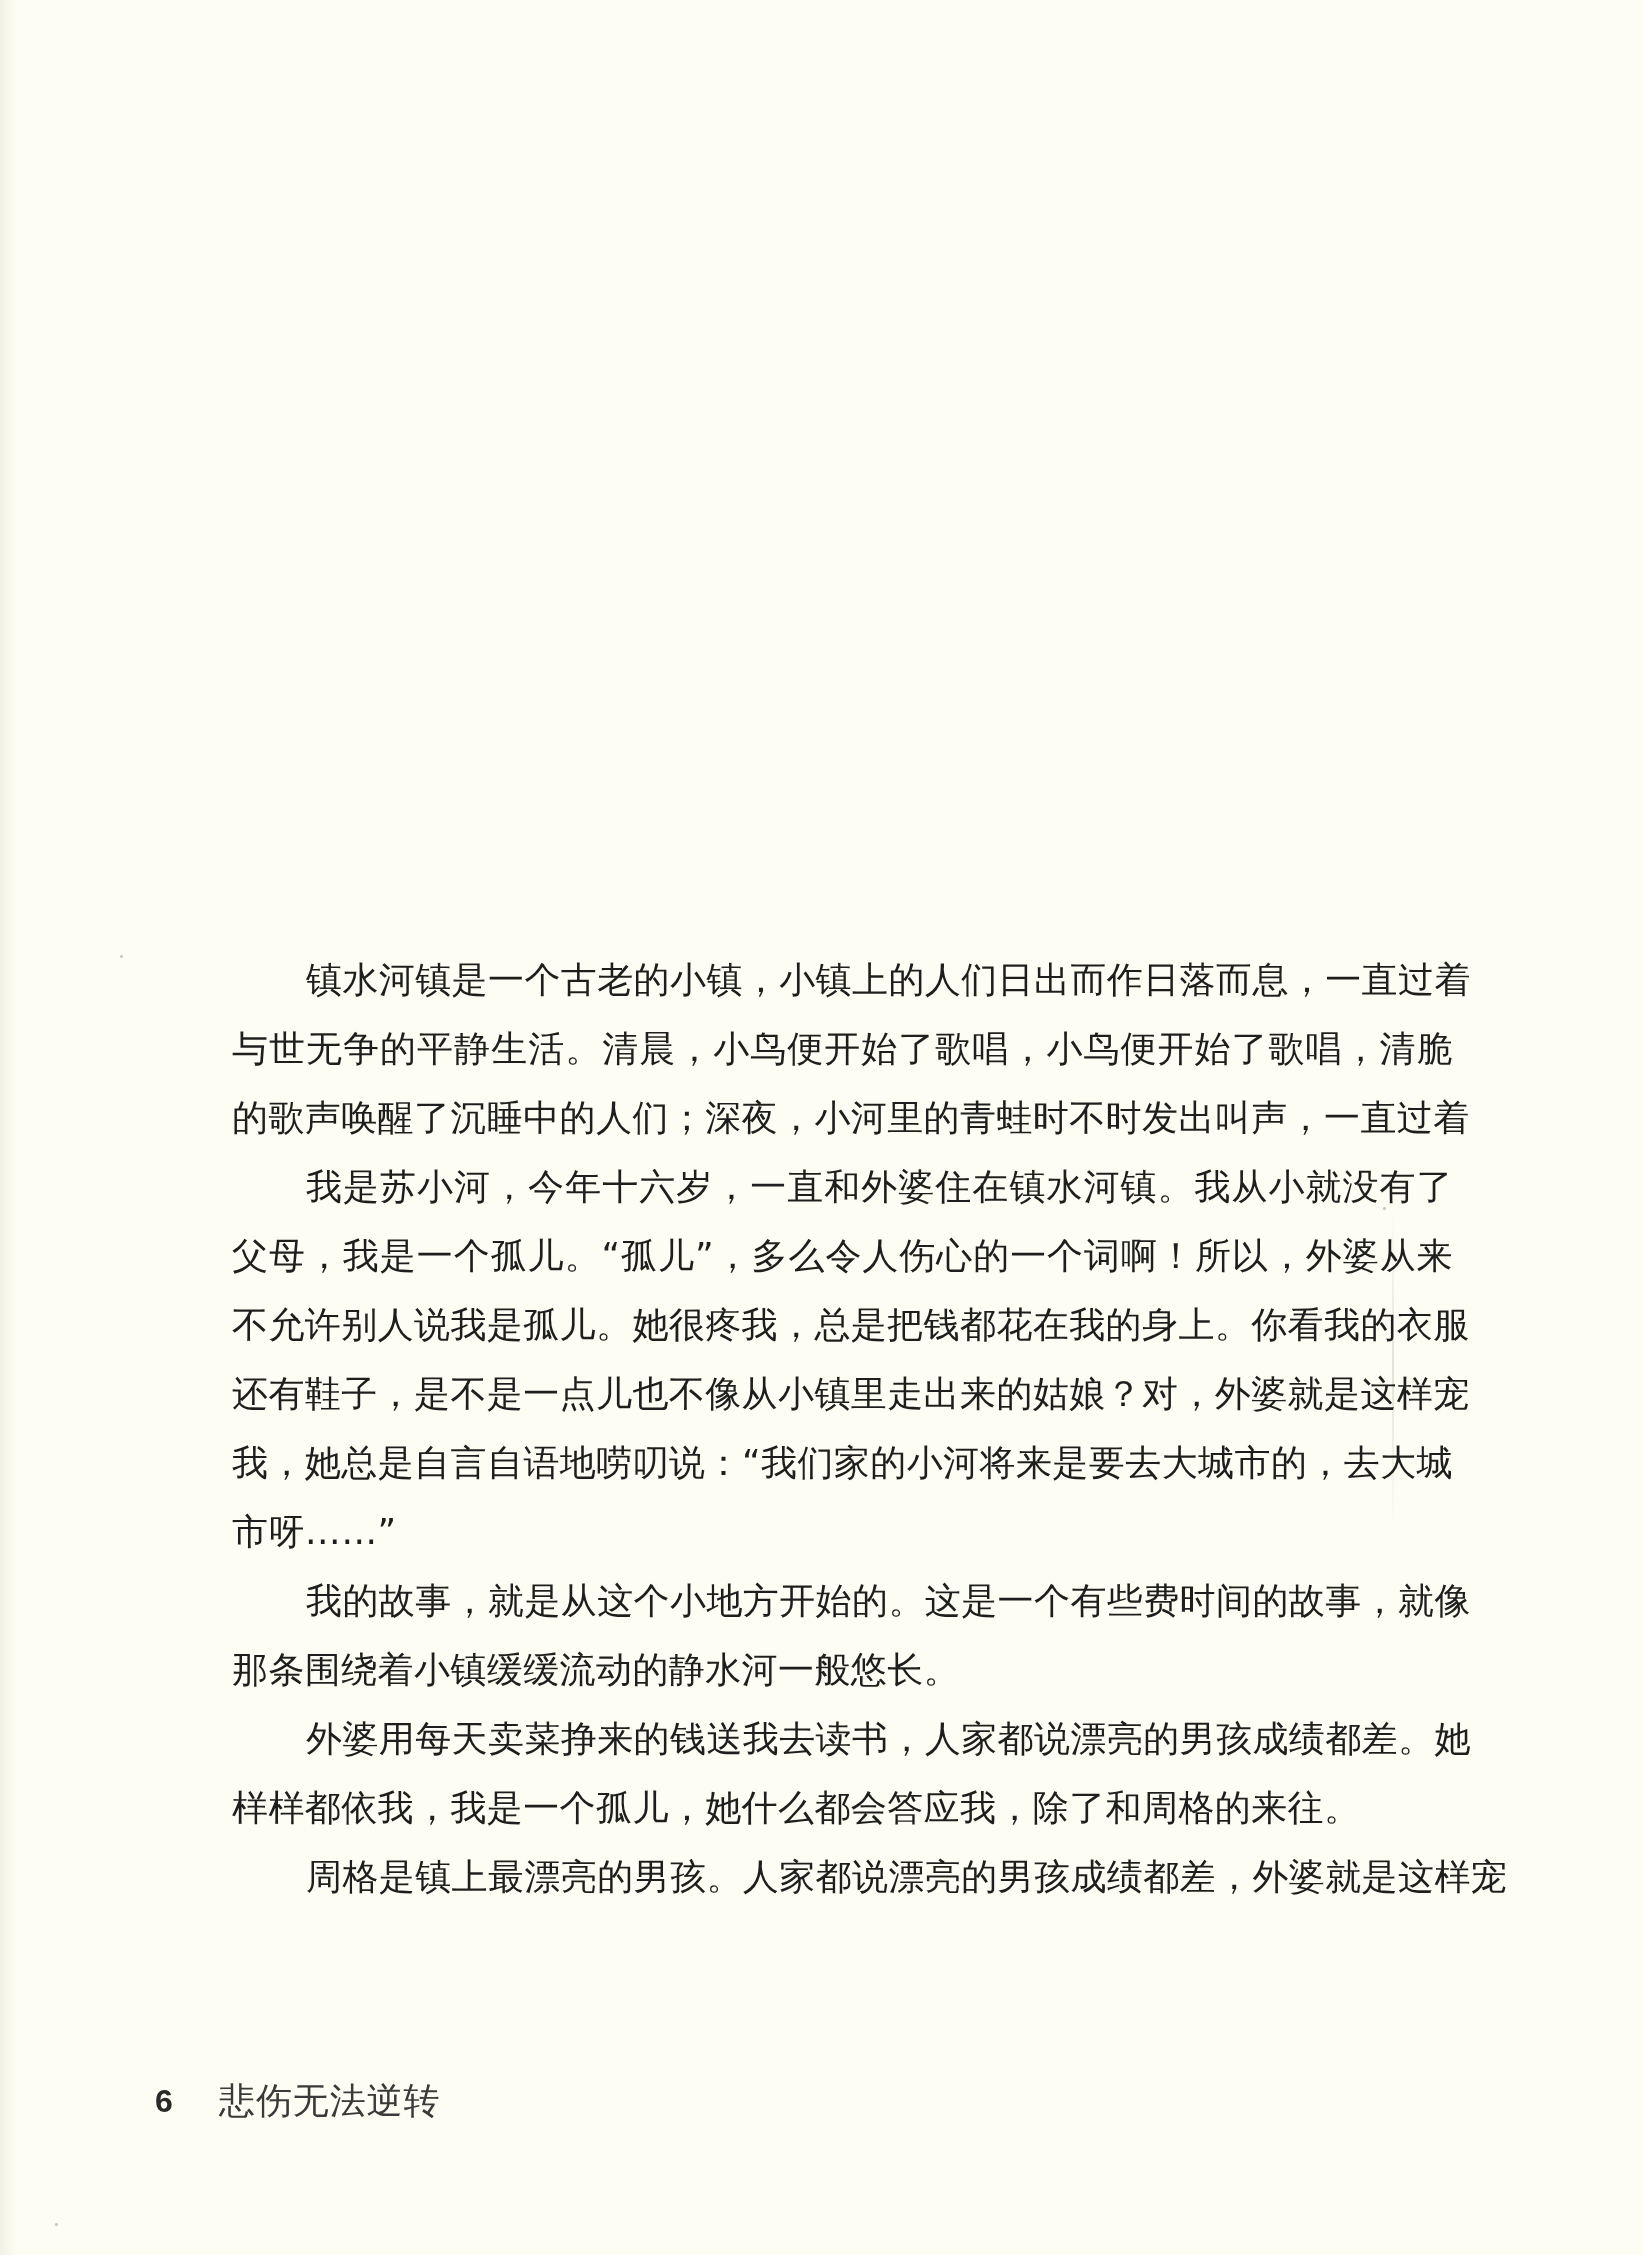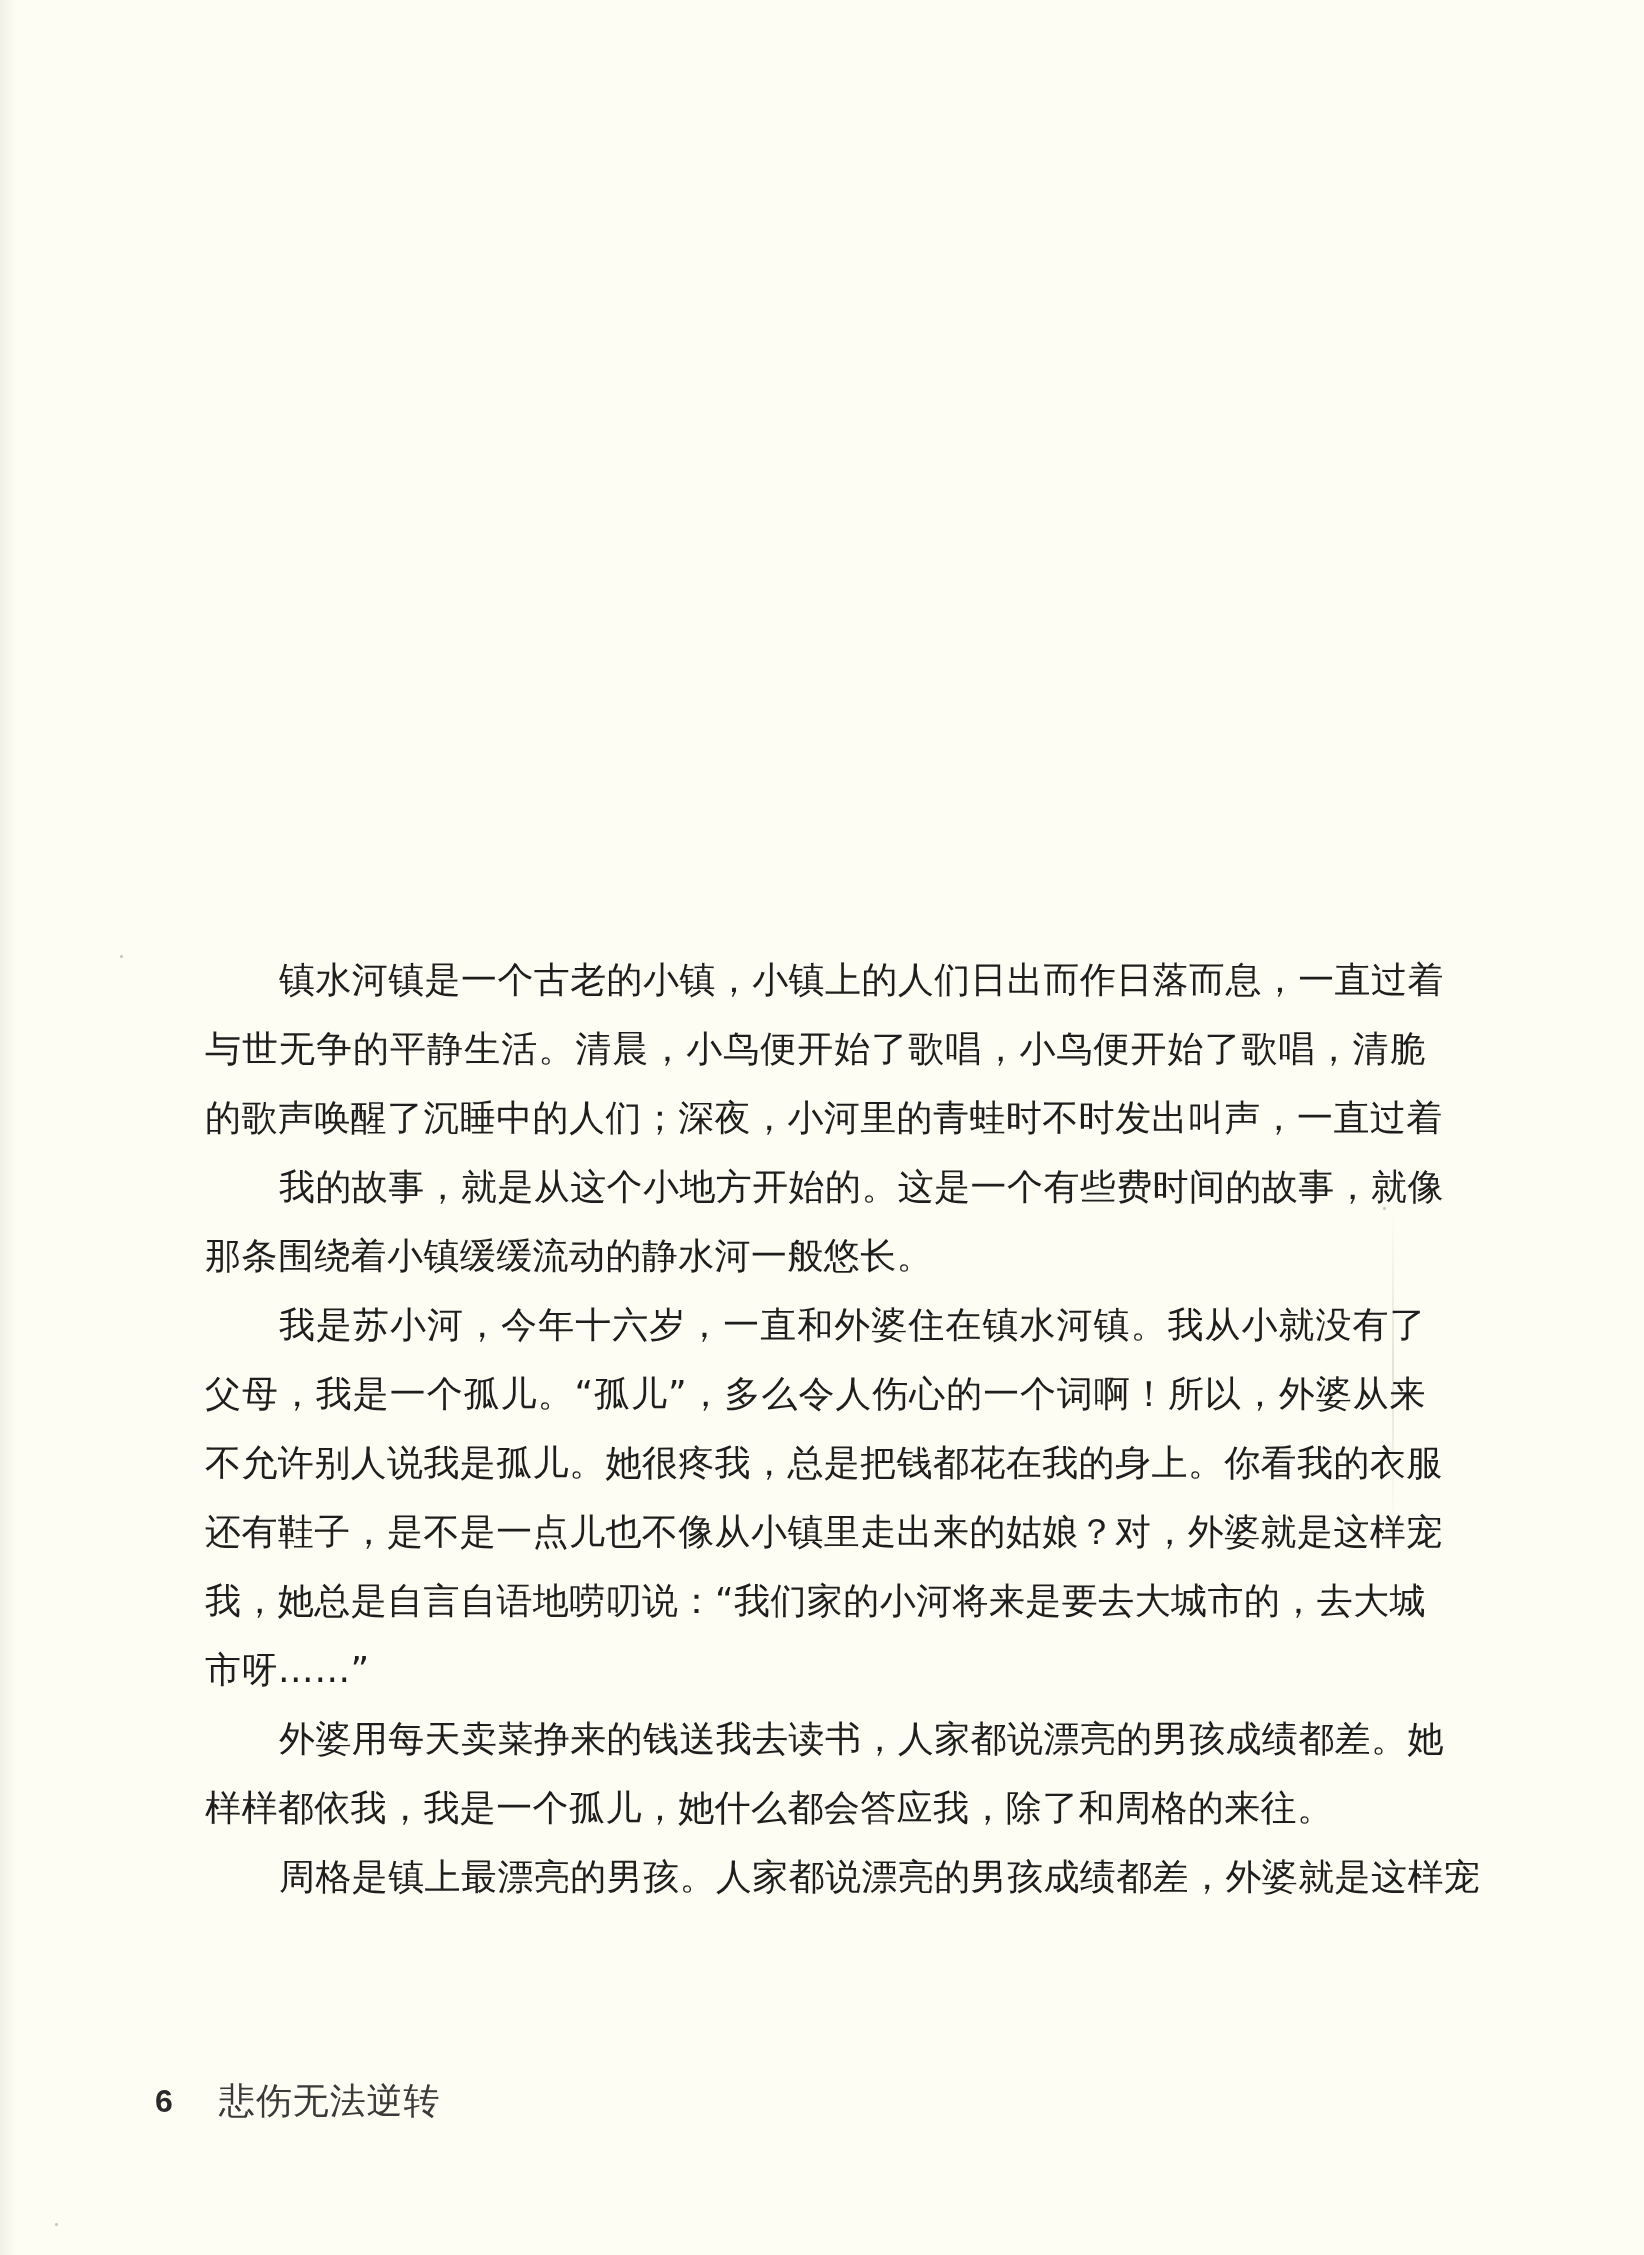--- a/index.html
+++ b/index.html
@@ -11,21 +11,21 @@
     overflow: hidden;
     font-family: "DejaVu Sans", "Liberation Sans", sans-serif;
     color: #1e1e1e;
   }
   .page-edge {
     position: absolute; left: 0; top: 0; width: 16px; height: 2256px;
     background: linear-gradient(to right, #f1f1e6, rgba(253,253,243,0));
   }
   .body-text {
     position: absolute;
-    left: 205px;
+    left: 232px;
     top: 945px;
     width: 1221px;
   }
   .line {
     height: 69px;
     line-height: 69px;
     font-size: 36px;
     white-space: nowrap;
     overflow: visible;
     letter-spacing: 0.4px;
@@ -71,31 +71,31 @@
 
 <div class="body-text">
 
   <div class="paragraph">
     <div class="line indent full">镇水河镇是一个古老的小镇，小镇上的人们日出而作日落而息，一直过着</div>
     <div class="line full">与世无争的平静生活。清晨，小鸟便开始了歌唱，小鸟便开始了歌唱，清脆</div>
     <div class="line full">的歌声唤醒了沉睡中的人们；深夜，小河里的青蛙时不时发出叫声，一直过着</div>
   </div>
 
   <div class="paragraph">
-    <div class="line indent full">我的故事，就是从这个小地方开始的。这是一个有些费时间的故事，就像</div>
-    <div class="line">那条围绕着小镇缓缓流动的静水河一般悠长。</div>
-  </div>
-
-  <div class="paragraph">
     <div class="line indent full">我是苏小河，今年十六岁，一直和外婆住在镇水河镇。我从小就没有了</div>
     <div class="line full">父母，我是一个孤儿。“孤儿”，多么令人伤心的一个词啊！所以，外婆从来</div>
     <div class="line full">不允许别人说我是孤儿。她很疼我，总是把钱都花在我的身上。你看我的衣服</div>
     <div class="line full">还有鞋子，是不是一点儿也不像从小镇里走出来的姑娘？对，外婆就是这样宠</div>
     <div class="line full">我，她总是自言自语地唠叨说：“我们家的小河将来是要去大城市的，去大城</div>
     <div class="line">市呀……”</div>
+  </div>
+
+  <div class="paragraph">
+    <div class="line indent full">我的故事，就是从这个小地方开始的。这是一个有些费时间的故事，就像</div>
+    <div class="line">那条围绕着小镇缓缓流动的静水河一般悠长。</div>
   </div>
 
   <div class="paragraph">
     <div class="line indent full">外婆用每天卖菜挣来的钱送我去读书，人家都说漂亮的男孩成绩都差。她</div>
     <div class="line">样样都依我，我是一个孤儿，她什么都会答应我，除了和周格的来往。</div>
   </div>
 
   <div class="paragraph">
     <div class="line indent full">周格是镇上最漂亮的男孩。人家都说漂亮的男孩成绩都差，外婆就是这样宠</div>
   </div>

